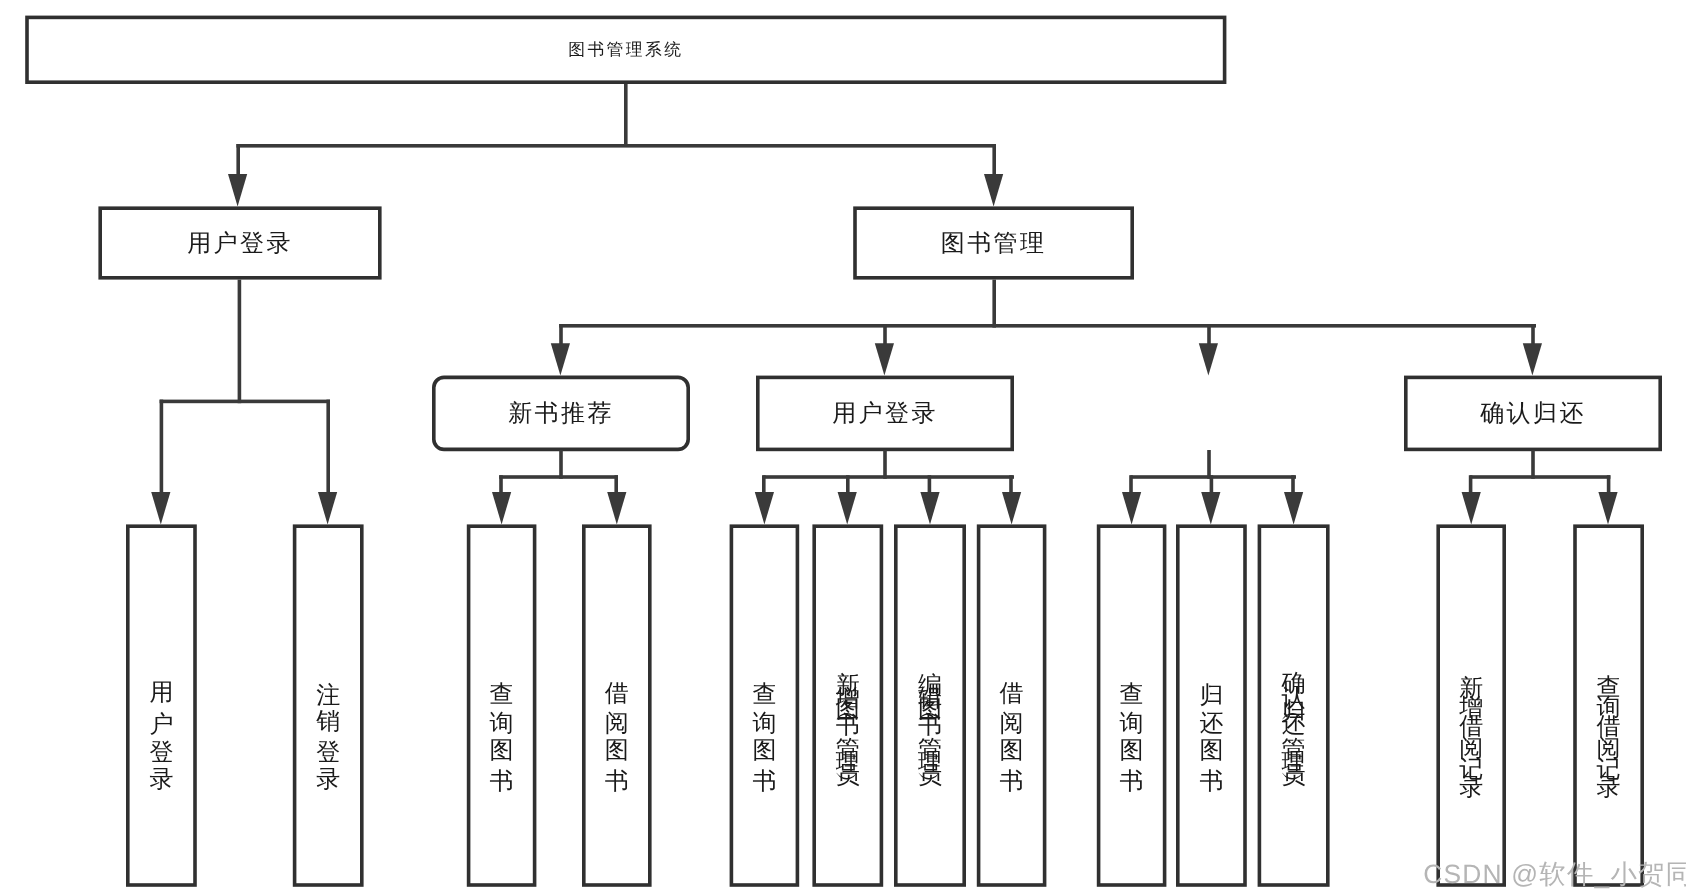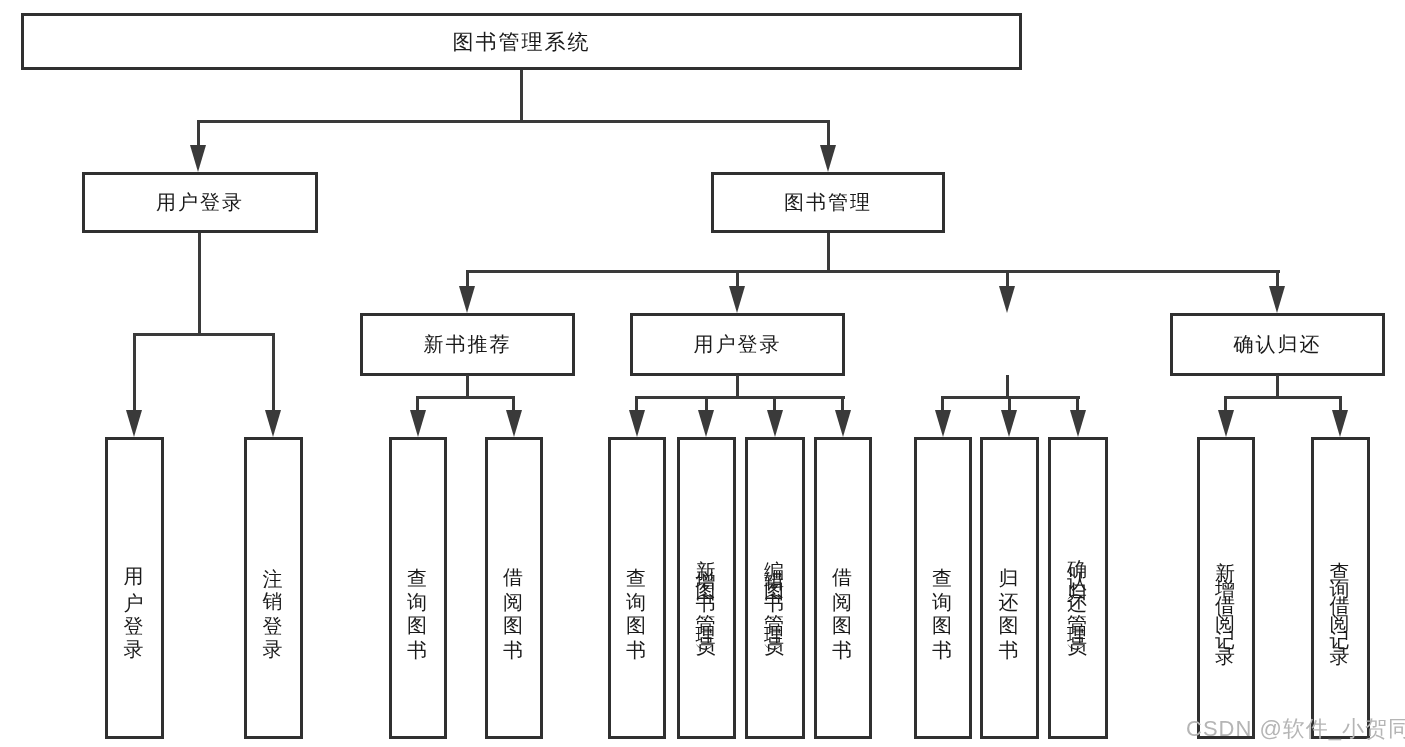--- a/index.html
+++ b/index.html
@@ -59,21 +59,21 @@
     white-space: nowrap;
     z-index: 5;
     letter-spacing: 1px;
   }
 </style>
 </head>
 <body>
 
 <div id="stage">
 
-  <div class="node" style="left:21px; top:13px; width:1001px; height:57px; font-size:21px;">
+  <div class="node" style="left:21px; top:13px; width:1001px; height:57px; font-size:14px;">
     <span>图书管理系统</span>
   </div>
 
   <div class="vline" style="left:520px; top:70px; width:3px; height:52px;"></div>
   <div class="hline" style="left:197px; top:120px; width:633px; height:3px;"></div>
   <div class="vline" style="left:197px; top:120px; width:3px; height:27px;"></div>
   <div class="arrow" style="left:190px; top:145px;"></div>
   <div class="vline" style="left:827px; top:120px; width:3px; height:27px;"></div>
   <div class="arrow" style="left:820px; top:145px;"></div>
 
@@ -95,21 +95,21 @@
   <div class="hline" style="left:466px; top:270px; width:814px; height:3px;"></div>
   <div class="vline" style="left:466px; top:270px; width:3px; height:18px;"></div>
   <div class="arrow" style="left:459px; top:286px;"></div>
   <div class="vline" style="left:736px; top:270px; width:3px; height:18px;"></div>
   <div class="arrow" style="left:729px; top:286px;"></div>
   <div class="vline" style="left:1006px; top:270px; width:3px; height:18px;"></div>
   <div class="arrow" style="left:999px; top:286px;"></div>
   <div class="vline" style="left:1276px; top:270px; width:3px; height:18px;"></div>
   <div class="arrow" style="left:1269px; top:286px;"></div>
 
-  <div class="node" style="left:360px; top:313px; width:215px; height:63px;">
+  <div class="node" style="left:360px; top:313px; width:215px; height:63px;border-radius:10px;">
     <span>新书推荐</span>
   </div>
   <div class="node" style="left:630px; top:313px; width:215px; height:63px;">
     <span>用户登录</span>
   </div>
   <div class="node" style="left:1170px; top:313px; width:215px; height:63px;">
     <span>确认归还</span>
   </div>
 
   <div class="vline" style="left:466px; top:375px; width:3px; height:24px;"></div>

